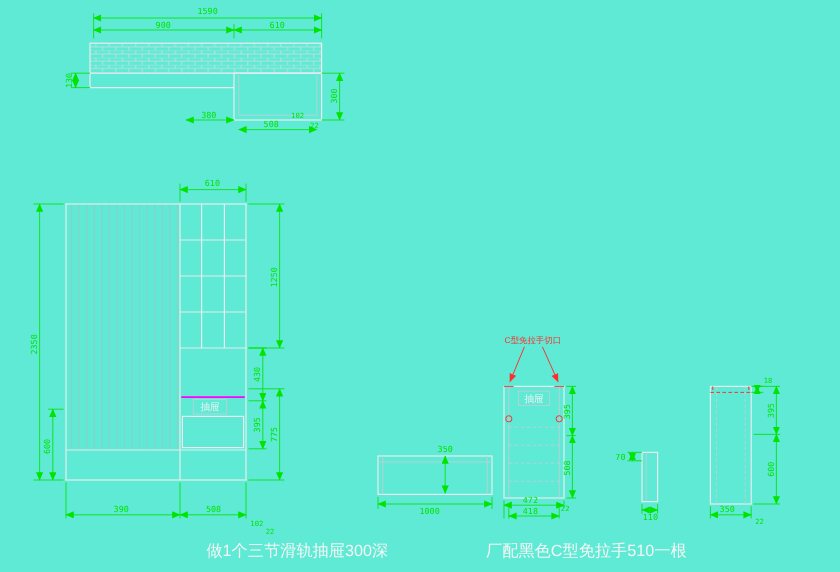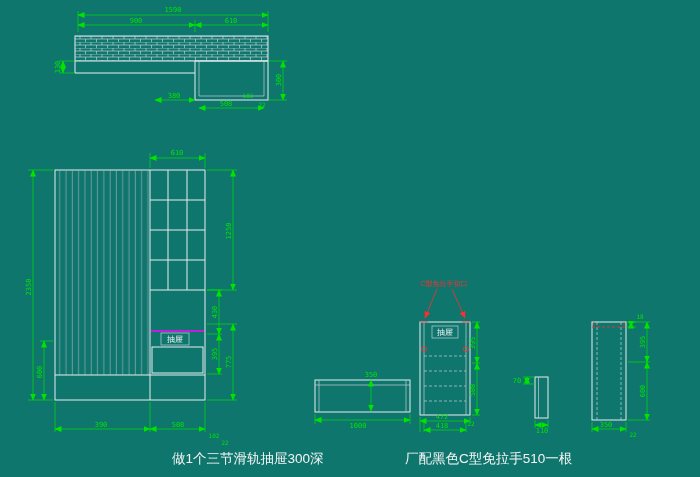--- a/index.html
+++ b/index.html
@@ -1,16 +1,16 @@
 <!DOCTYPE html>
 <html><head>
 <meta charset="utf-8">
 <style>
   html,body{margin:0;padding:0;background:#212830;}
-  .canvas{position:relative;width:700px;height:477px;background:#0f766e;overflow:hidden;
+  .canvas{position:relative;width:700px;height:477px;background:#5eead4;overflow:hidden;
           font-family:"Liberation Sans",sans-serif;}
   svg{display:block;}
   .o  {stroke:#e8ecef;stroke-width:1;fill:none;}
   .o2 {stroke:#c6ced6;stroke-width:.7;fill:none;}
   .dim{stroke:#00e400;stroke-width:.7;fill:none;}
   .dimt {fill:#00e400;font:7px "DejaVu Sans Mono",monospace;text-anchor:middle;}
   .dimts{fill:#00e400;font:6px "DejaVu Sans Mono",monospace;text-anchor:middle;}
   .wt {fill:#eef2f5;font:8px "Liberation Sans",sans-serif;text-anchor:middle;}
   .red {stroke:#ff2d2d;stroke-width:.8;fill:none;}
   .redt{fill:#ff2d2d;font:7px "Liberation Sans",sans-serif;text-anchor:middle;}

